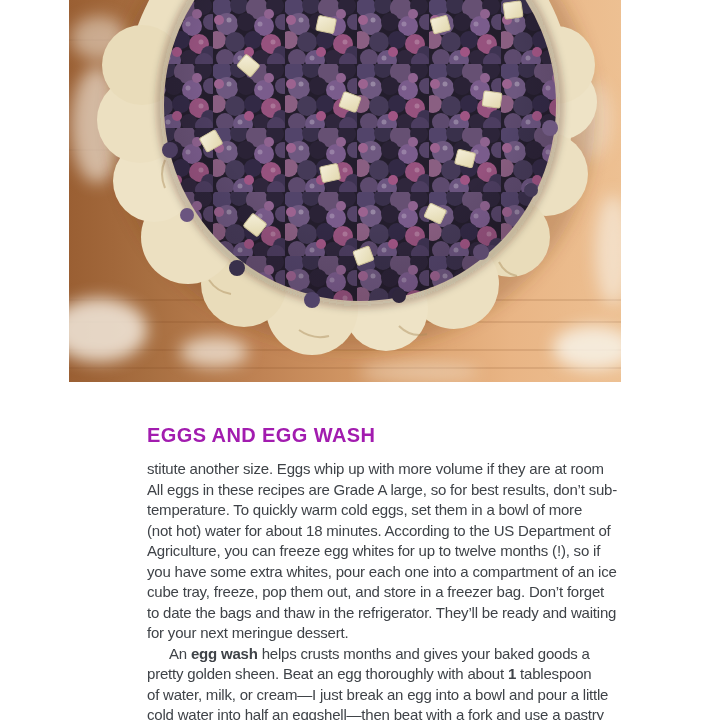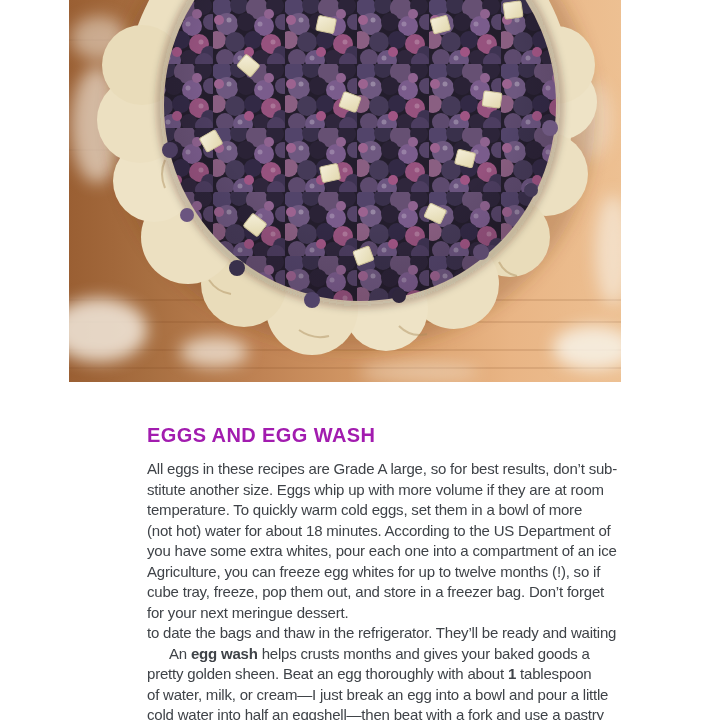--- a/index.html
+++ b/index.html
@@ -184,29 +184,29 @@
         <rect x="357" y="206" width="18" height="15" rx="2" transform="rotate(25 366 214)"></rect>
         <rect x="177" y="217" width="18" height="16" rx="2" transform="rotate(38 186 225)"></rect>
         <rect x="286" y="248" width="17" height="15" rx="2" transform="rotate(-20 295 256)"></rect>
       </g>
     </svg>
   </div>
 
   <div class="article">
     <h2 class="heading">EGGS AND EGG WASH</h2>
     <div class="body-text">
+        <div class="text-line"><span>stitute another size. Eggs whip up with more volume if they are at room</span></div>
         <div class="text-line"><span>All eggs in these recipes are Grade A large, so for best results, don’t sub-</span></div>
-        <div class="text-line"><span>stitute another size. Eggs whip up with more volume if they are at room</span></div>
         <div class="text-line"><span>temperature. To quickly warm cold eggs, set them in a bowl of more</span></div>
         <div class="text-line"><span>(not hot) water for about 18 minutes. According to the US Department of</span></div>
+        <div class="text-line"><span>Agriculture, you can freeze egg whites for up to twelve months (!), so if</span></div>
         <div class="text-line"><span>you have some extra whites, pour each one into a compartment of an ice</span></div>
-        <div class="text-line"><span>Agriculture, you can freeze egg whites for up to twelve months (!), so if</span></div>
         <div class="text-line"><span>cube tray, freeze, pop them out, and store in a freezer bag. Don’t forget</span></div>
+        <div class="text-line"><span>to date the bags and thaw in the refrigerator. They’ll be ready and waiting</span></div>
         <div class="text-line"><span>for your next meringue dessert.</span></div>
-        <div class="text-line"><span>to date the bags and thaw in the refrigerator. They’ll be ready and waiting</span></div>
         <div class="text-line indented"><span>An </span><span class="bold">egg wash</span><span> helps crusts months and gives your baked goods a</span></div>
         <div class="text-line"><span>pretty golden sheen. Beat an egg thoroughly with about </span><span class="bold">1</span><span> tablespoon</span></div>
         <div class="text-line"><span>of water, milk, or cream—I just break an egg into a bowl and pour a little</span></div>
         <div class="text-line"><span>cold water into half an eggshell—then beat with a fork and use a pastry</span></div>
       </div>
   </div>
 
 </div>
 
 </body></html>

